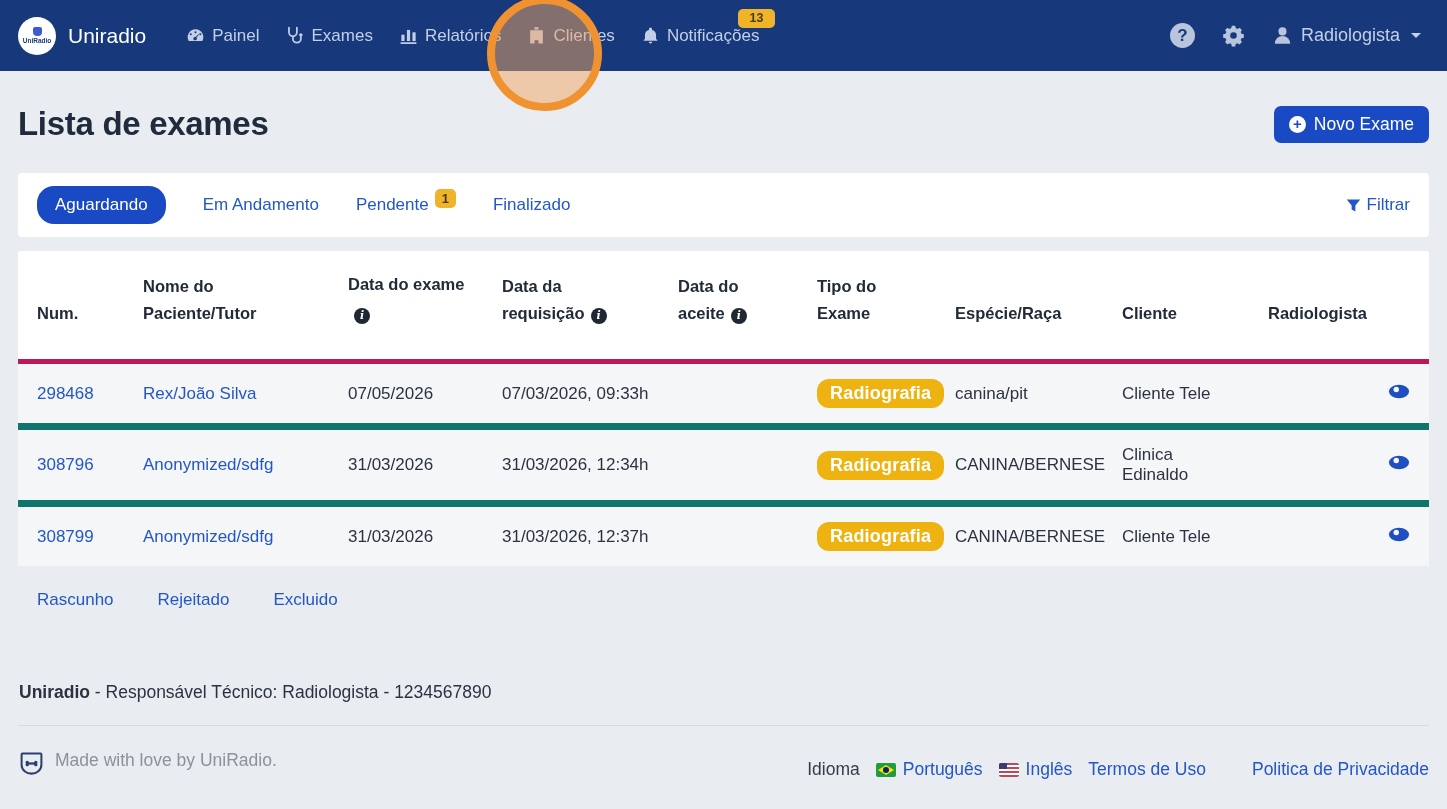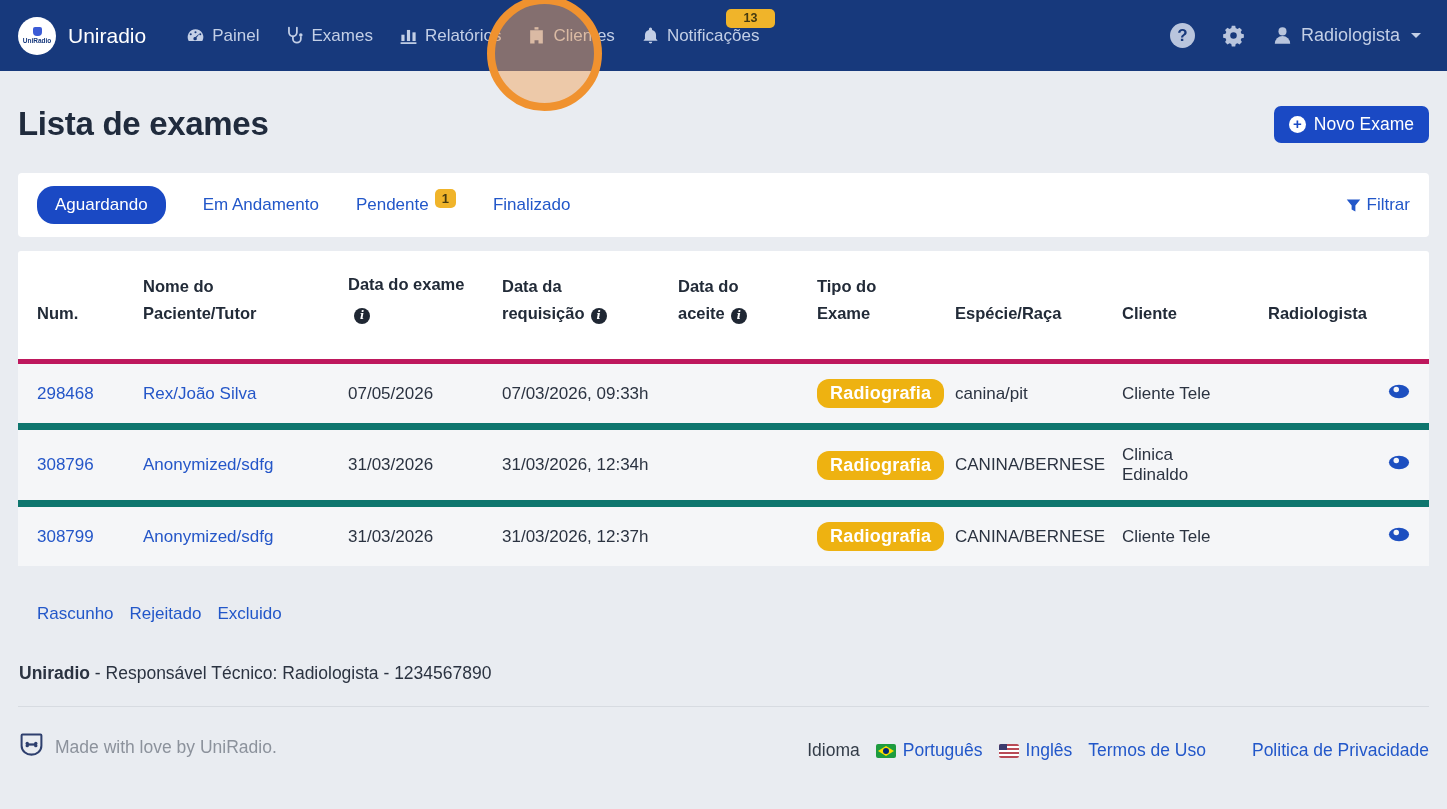--- a/index.html
+++ b/index.html
@@ -24,21 +24,21 @@
   .brand-logo .mini-text { font-size:6.5px; font-weight:700; color:#17397c; letter-spacing:0; }
   .brand-name { color:#fff; font-size:21px; }
   .nav-items { display:flex; align-items:center; }
   .nav-item {
     display:flex; align-items:center; color:#c3cfe6; font-size:17px;
     margin-right:26px; cursor:pointer; position:relative;
   }
   .nav-item svg { margin-right:7px; }
   .notif-badge {
     position:absolute; top:-17px; right:-16px; background:#f0b42a; color:#453a10;
-    font-size:12.5px; font-weight:700; padding:2px 18px; border-radius:5px; line-height:1.2;
+    font-size:12.5px; font-weight:700; padding:2px 12px; border-radius:5px; line-height:1.2;
   }
   .nav-right { margin-left:auto; display:flex; align-items:center; gap:27px; color:#b9c5dd; }
   .help-circle {
     width:25px; height:25px; border-radius:50%; background:#b9c5dd; color:#17397c;
     font-weight:700; font-size:17px; display:flex; align-items:center; justify-content:center; cursor:pointer;
   }
   .gear { cursor:pointer; display:flex; }
   .user-menu { display:flex; align-items:center; gap:8px; color:#c3cfe6; font-size:18px; cursor:pointer; }
   .caret { width:0; height:0; border-left:5px solid transparent; border-right:5px solid transparent; border-top:5px solid #c3cfe6; margin-left:3px; }
 
@@ -94,32 +94,32 @@
   td { padding:15px 8px 15px 19px; vertical-align:middle; font-size:17px; color:#2b3341; }
   td a { color:#2456c8; }
   .badge-exam {
     display:inline-block; background:#eeb211; color:#fff; font-size:18px; font-weight:700;
     padding:4px 13px; border-radius:12px; letter-spacing:0.2px;
   }
   .td-eye { text-align:right; padding-right:26px; }
   .eye { cursor:pointer; display:inline-block; }
 
   
-  .status-links { margin-top:38px; display:flex; gap:16px; padding-left:19px; }
+  .status-links { margin-top:24px; display:flex; gap:44px; padding-left:19px; }
   .status-links a { color:#2257c9; font-size:17px; }
 
   
-  .company { margin-top:39px; font-size:17.5px; color:#2b3341; padding-left:1px; }
+  .company { margin-top:72px; font-size:17.5px; color:#2b3341; padding-left:1px; }
   .company b { font-weight:700; }
   .divider { border:none; border-top:1px solid #d7dbe1; margin-top:22px; }
   .footer-row {
     display:flex; align-items:center; justify-content:space-between;
     padding:21px 0; font-size:17.5px;
   }
-  .credits { display:flex; align-items:flex-end; gap:10px; color:#8c929c; }
+  .credits { display:flex; align-items:flex-start; gap:10px; color:#8c929c; }
   .footer-right { display:flex; align-items:flex-start; gap:16px;margin-top:12px; }
   .lang-label { color:#333c48; }
   .lang-link { display:flex; align-items:center; gap:7px; color:#2257c9; }
   .footer-link { color:#2257c9; }
   .footer-link.privacy { margin-left:30px; }
   .flag { display:inline-block; border-radius:2px; overflow:hidden; line-height:0; }
 </style>
 </head>
 <body>
 

